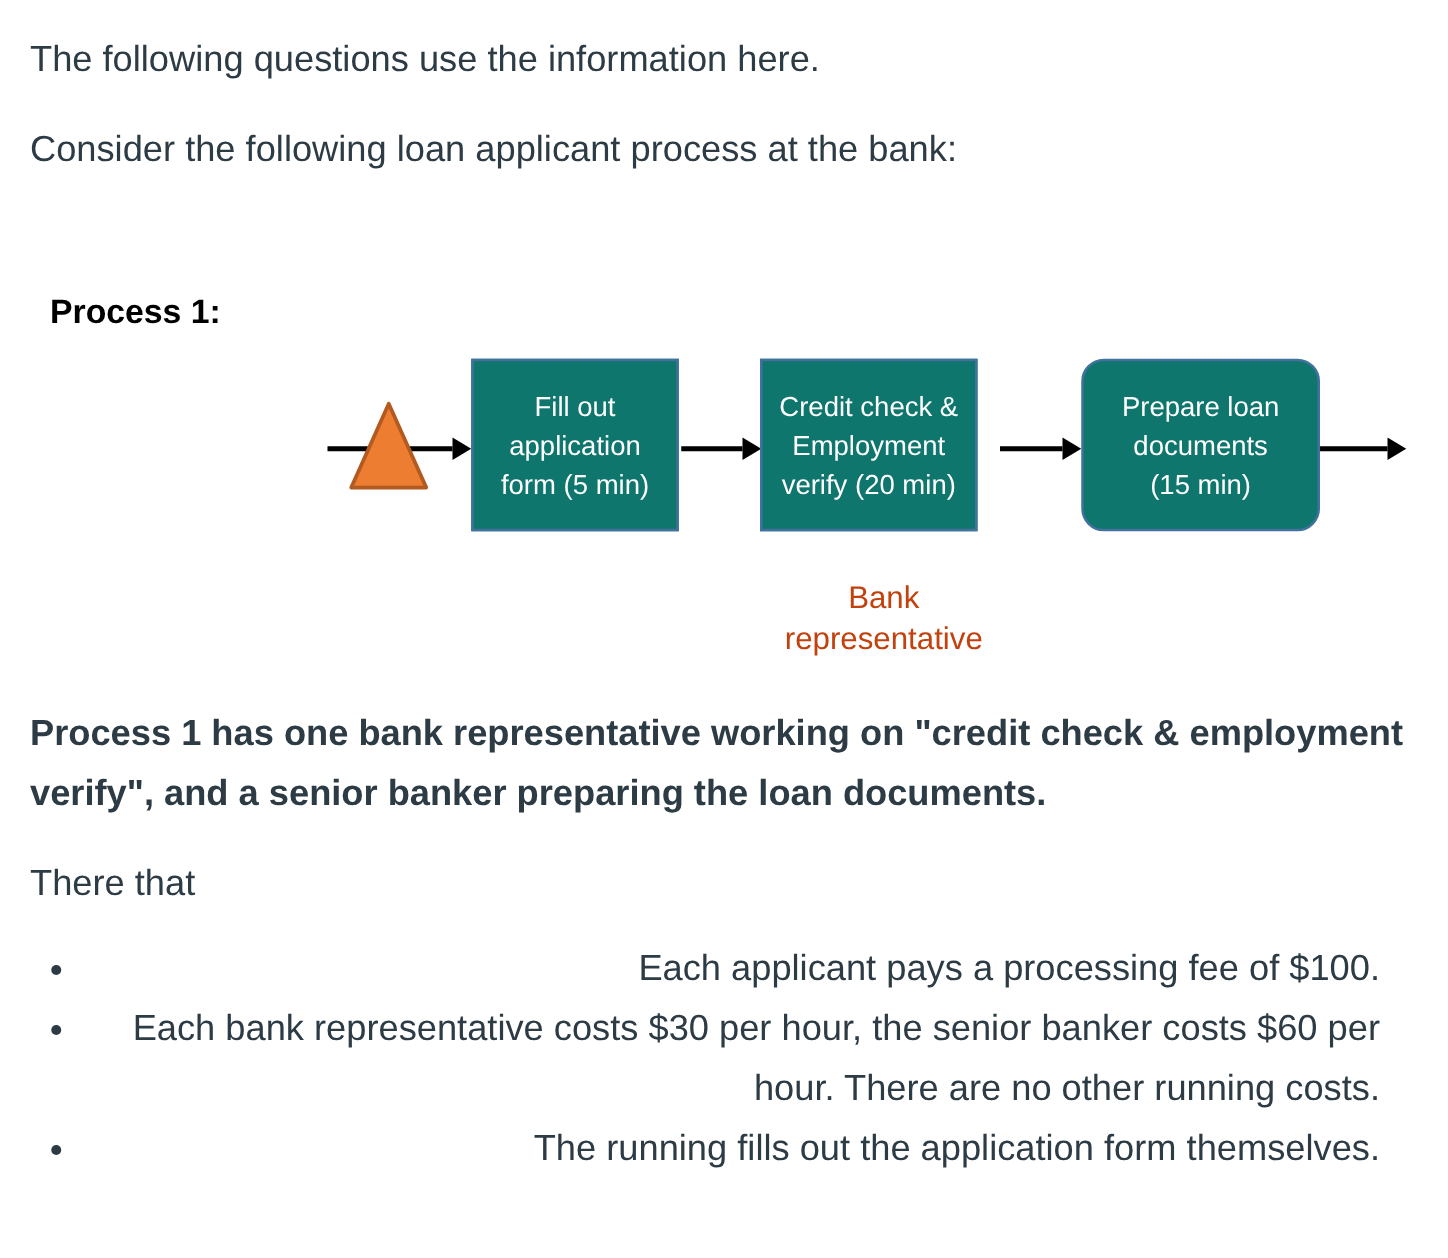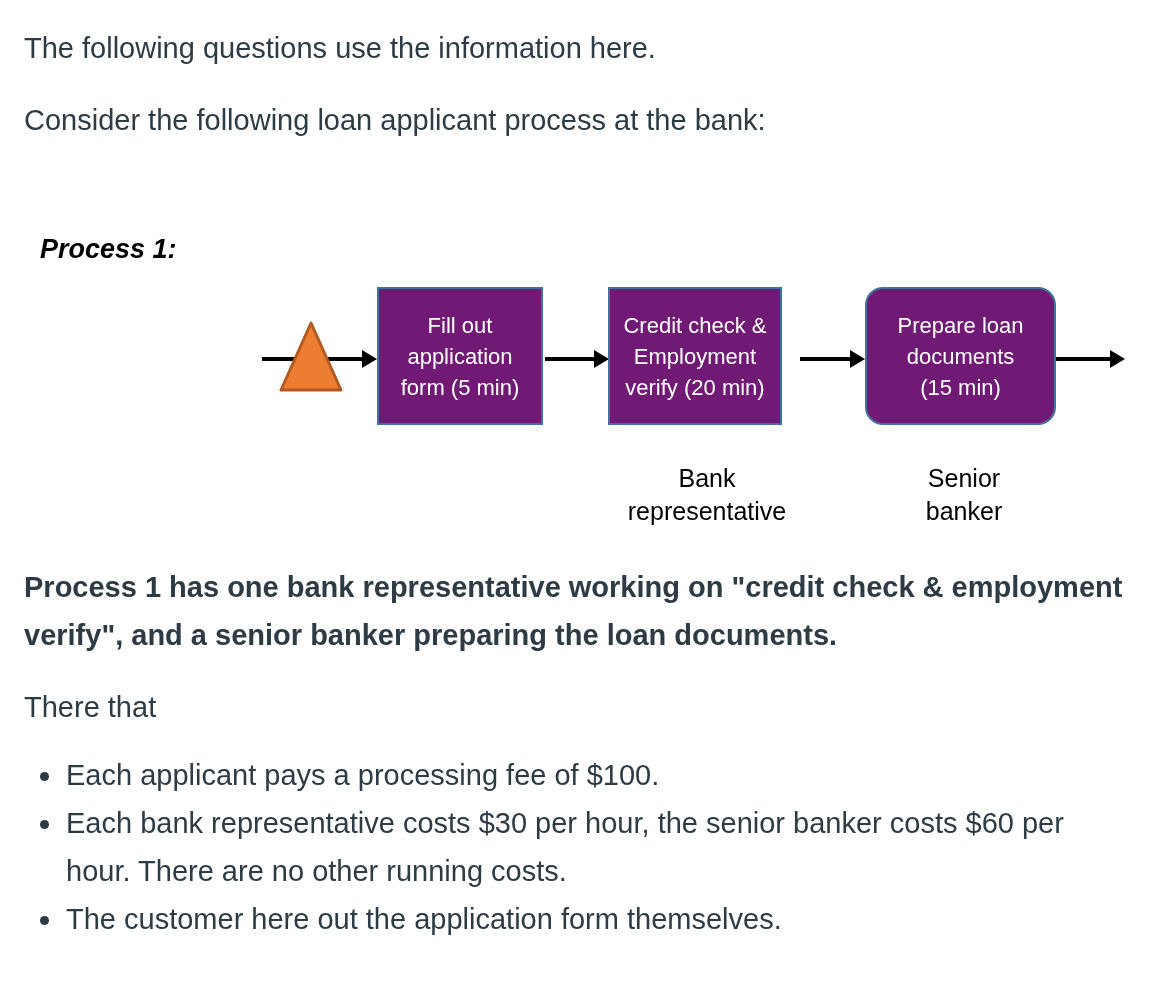--- a/index.html
+++ b/index.html
@@ -22,39 +22,38 @@
     max-width: 1115px;
   }
   
   .diagram { margin-top: 88px; }
   .process-title {
     margin: 0 0 0 16px;
     font-size: 27px;
     line-height: 34px;
     font-weight: 700;
     color: #000000;
-    font-style: italic;
   }
   .flow-row {
     position: relative;
     margin-top: 21px;
     height: 138px;
     width: 1110px;
   }
   .labels-row {
     position: relative;
     margin-top: 37px;
     height: 66px;
     width: 1110px;
   }
   .step-box {
     position: absolute;
     top: 0;
     height: 138px;
-    background: #701a75;
+    background: #0f766e;
     border: 2px solid #41719c;
     color: #ffffff;
     font-size: 22px;
     line-height: 31px;
     display: flex;
     align-items: center;
     justify-content: center;
     text-align: center;
     white-space: pre-line;
   }
@@ -86,41 +85,42 @@
     position: absolute;
     left: 254px;
     top: 33px;
     z-index: 2;
   }
   .resource-label {
     position: absolute;
     top: 0;
     width: 210px;
     text-align: center;
-    color: #000000;
+    color: #c2410c;
     font-size: 25px;
     line-height: 33px;
     white-space: pre-line;
   }
   .label-1 { left: 578px; }
   .label-2 { left: 835px; }
   
   .desc-para { margin-top: 35px; font-weight: bold; }
   .assume-para { margin-bottom: 20px; }
   .assumptions {
     margin: 0;
     padding: 0 0 0 40px;
     max-width: 1080px;
     list-style: disc outside;
   }
   .assumptions li {
     font-size: 29px;
     line-height: 48px;
     margin: 0;
     padding-left: 2px;
+    text-align: right;
   }
 </style>
 </head>
 <body>
 
 <main class="doc">
 
   <p class="body-text">The following questions use the information here.</p>
 
   <p class="body-text">Consider the following loan applicant process at the bank:</p>
@@ -156,28 +156,26 @@
 documents
 (15 min)</span>
       </div>
 
       <div class="arrow arrow-out"></div>
     </div>
 
     <div class="labels-row">
       <div class="resource-label label-1">Bank
 representative</div>
-      <div class="resource-label label-2">Senior
-banker</div>
     </div>
   </section>
 
   <p class="body-text desc-para">Process 1 has one bank representative working on "credit check &amp; employment verify", and a senior banker preparing the loan documents.</p>
 
   <p class="body-text assume-para">There that</p>
 
   <ul class="assumptions">
     <li>Each applicant pays a processing fee of $100.</li>
     <li>Each bank representative costs $30 per hour, the senior banker costs $60 per hour. There are no other running costs.</li>
-    <li>The customer here out the application form themselves.</li>
+    <li>The running fills out the application form themselves.</li>
   </ul>
 
 </main>
 
 </body></html>

